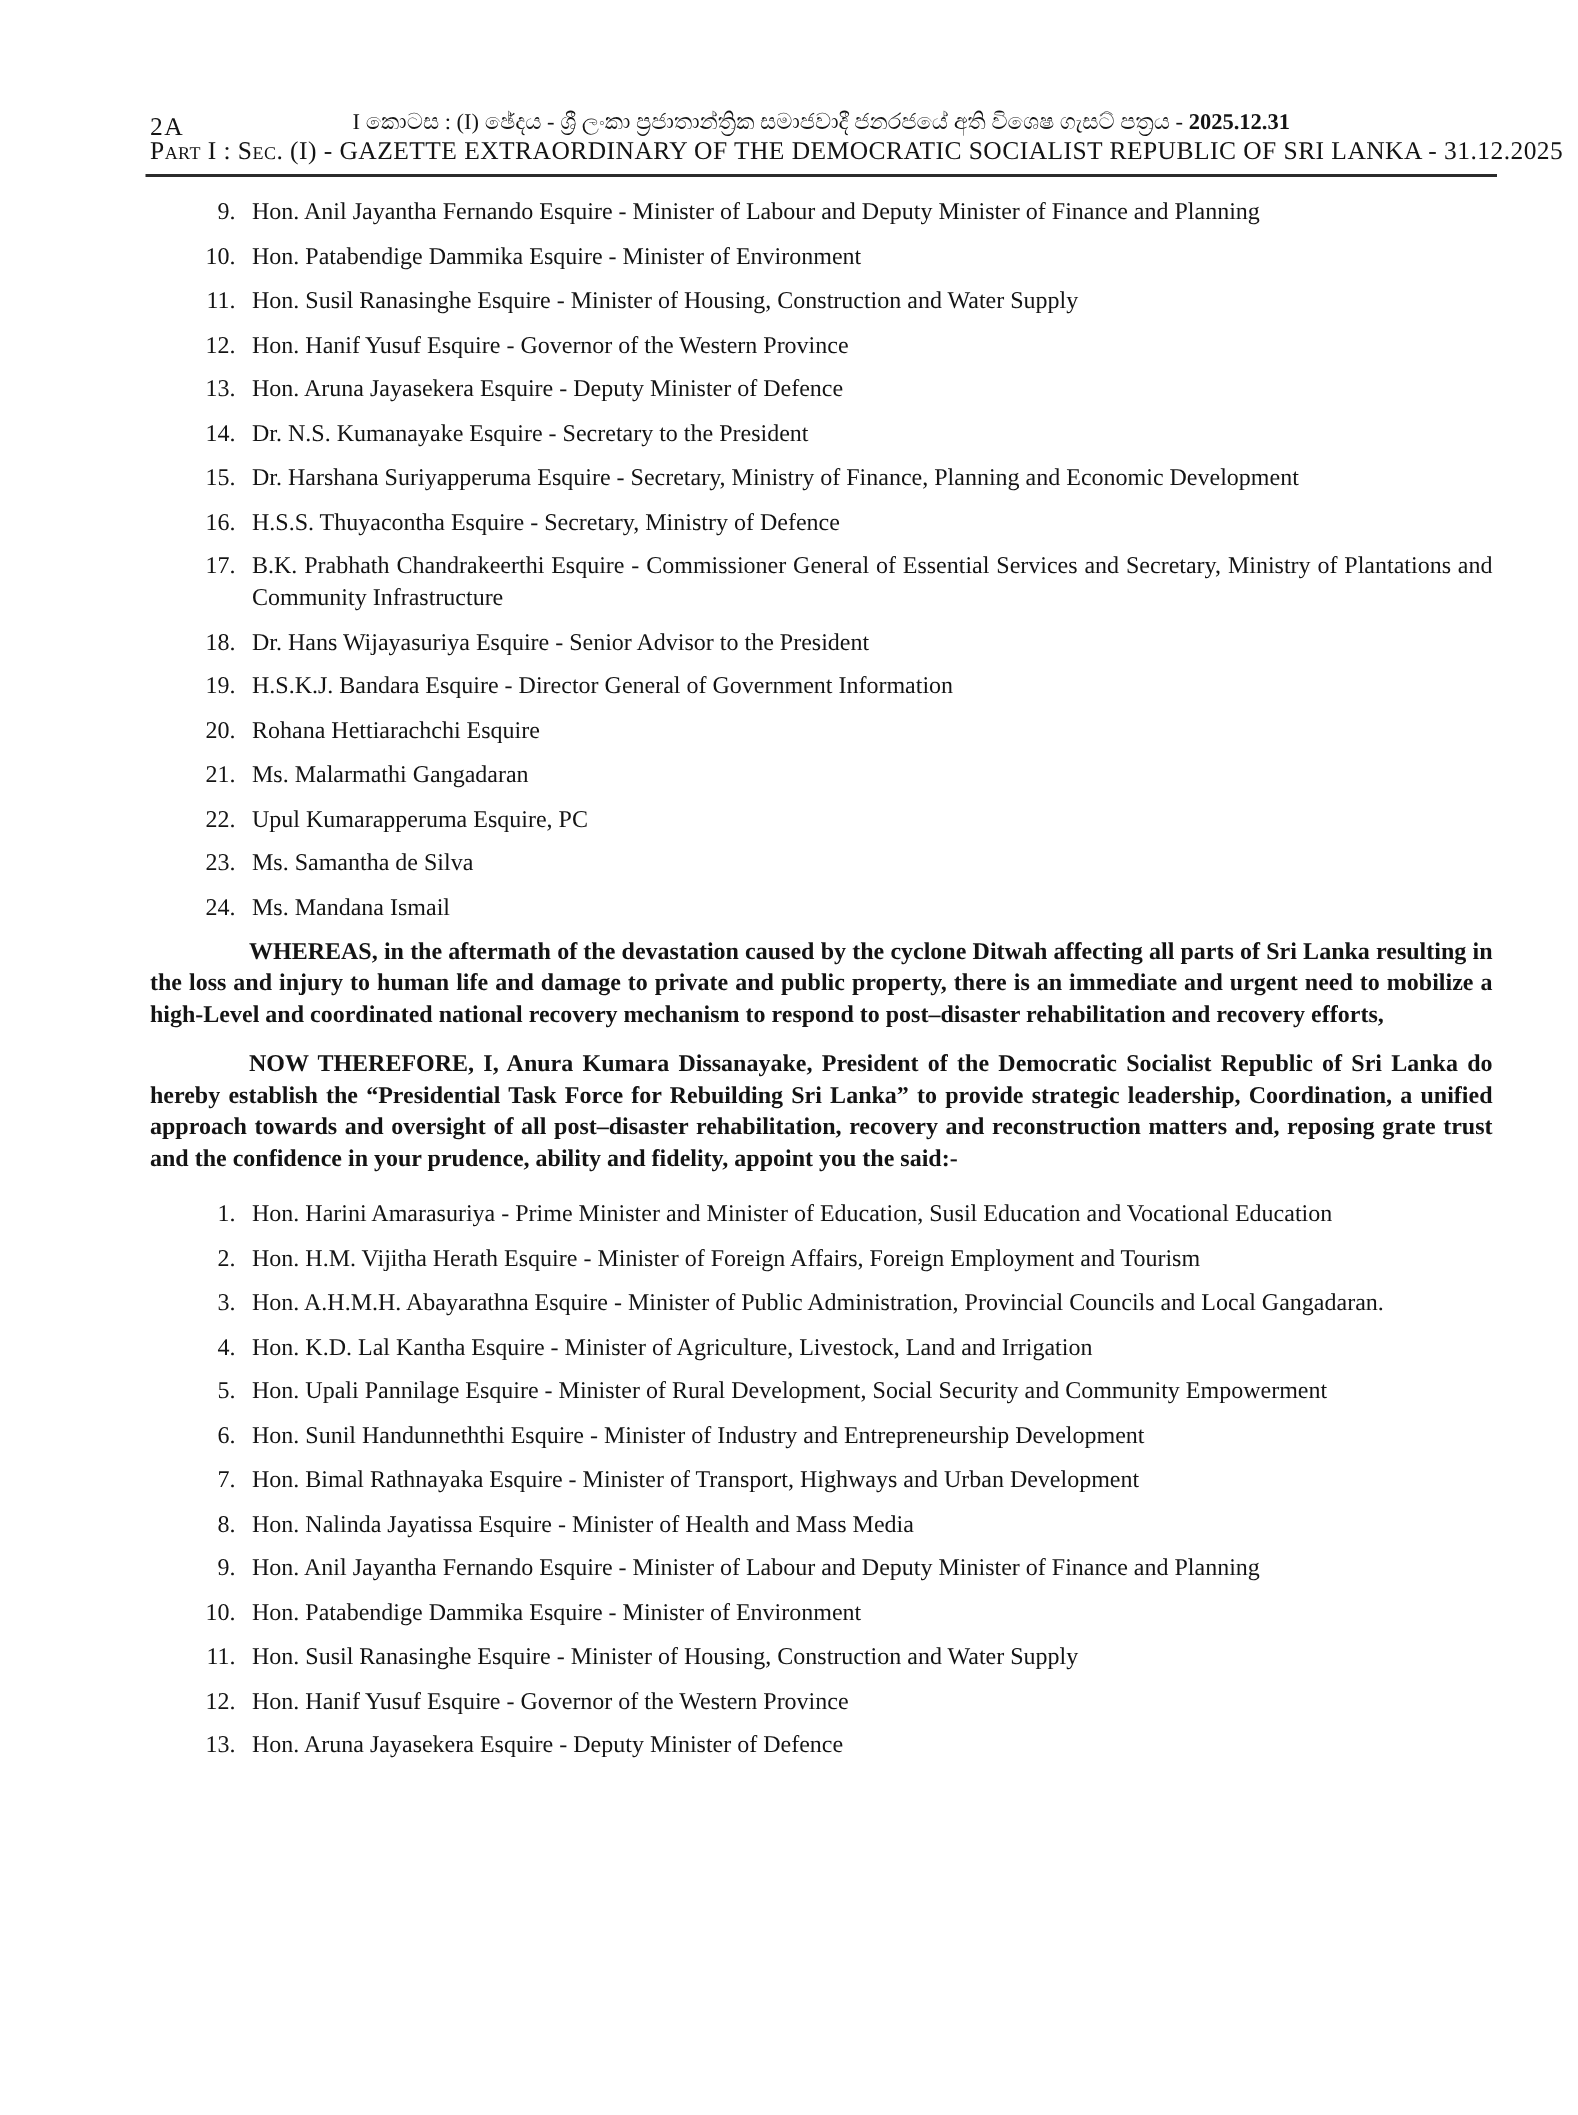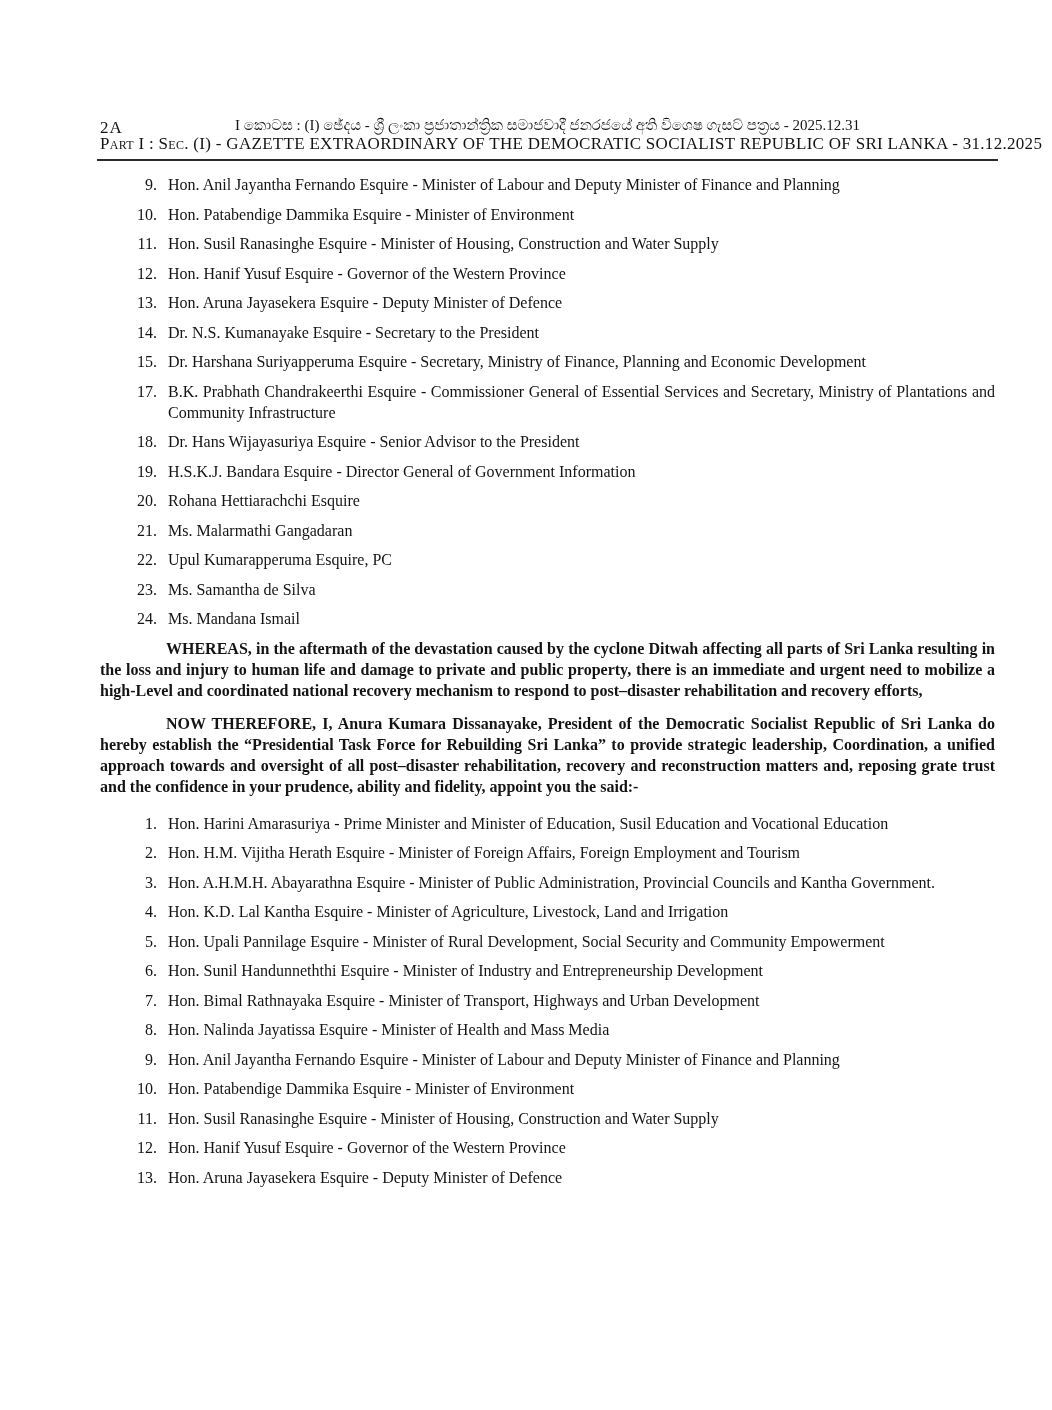--- a/index.html
+++ b/index.html
@@ -5,33 +5,33 @@
   html, body { margin: 0; padding: 0; background: #e8e8e8; }
   .page {
     position: relative;
     width: 1052px;
     height: 1410px;
     margin: 0 auto;
     background: #ffffff;
     font-family: "Liberation Serif", "DejaVu Serif", serif;
     color: #141414;
     box-sizing: border-box;
-    padding: 115px 57px 0 100px;
+    padding: 72px 57px 0 100px;
     overflow: hidden;
   }
   
   .gz-header { position: relative; text-align: center; }
   .page-number {
     position: absolute; left: 0; top: 3px;
     font-size: 17px; letter-spacing: 1px;
   }
   .sinhala-line {
     font-size: 15px; line-height: 20px; white-space: nowrap;
   }
-  .sinhala-line .gz-date { font-weight: normal; }
+  .sinhala-line .gz-date { font-weight: bold; }
   .english-line {
     font-size: 17px; line-height: 17px;
     font-variant: small-caps;
     letter-spacing: 0.3px;
     white-space: nowrap;
   }
   .rule {
     border: none; border-top: 2px solid #2b2b2b;
     margin: 7px 0 0 -3px; width: calc(100% + 6px); height: 0;
   }
@@ -102,20 +102,24 @@
         <li>
           <span class="num">14.</span>
           <span class="txt">Dr. N.S. Kumanayake Esquire - Secretary to the President</span>
         </li>
 
         <li>
           <span class="num">15.</span>
           <span class="txt">Dr. Harshana Suriyapperuma Esquire - Secretary, Ministry of Finance, Planning and Economic Development</span>
         </li>
 
+        <li>
+          <span class="num">16.</span>
+          <span class="txt">H.S.S. Thuyacontha Esquire - Secretary, Ministry of Defence</span>
+        </li>
 
         <li>
           <span class="num">17.</span>
           <span class="txt">B.K. Prabhath Chandrakeerthi Esquire - Commissioner General of Essential Services and Secretary, Ministry of Plantations and Community Infrastructure</span>
         </li>
 
         <li>
           <span class="num">18.</span>
           <span class="txt">Dr. Hans Wijayasuriya Esquire - Senior Advisor to the President</span>
         </li>
@@ -165,21 +169,21 @@
           <span class="txt">Hon. Harini Amarasuriya - Prime Minister and Minister of Education, Susil Education and Vocational Education</span>
         </li>
 
         <li>
           <span class="num">2.</span>
           <span class="txt">Hon. H.M. Vijitha Herath Esquire - Minister of Foreign Affairs, Foreign Employment and Tourism</span>
         </li>
 
         <li>
           <span class="num">3.</span>
-          <span class="txt">Hon. A.H.M.H. Abayarathna Esquire - Minister of Public Administration, Provincial Councils and Kantha Government.</span>
+          <span class="txt">Hon. A.H.M.H. Abayarathna Esquire - Minister of Public Administration, Provincial Councils and Local Gangadaran.</span>
         </li>
 
         <li>
           <span class="num">4.</span>
           <span class="txt">Hon. K.D. Lal Kantha Esquire - Minister of Agriculture, Livestock, Land and Irrigation</span>
         </li>
 
         <li>
           <span class="num">5.</span>
           <span class="txt">Hon. Upali Pannilage Esquire - Minister of Rural Development, Social Security and Community Empowerment</span>

